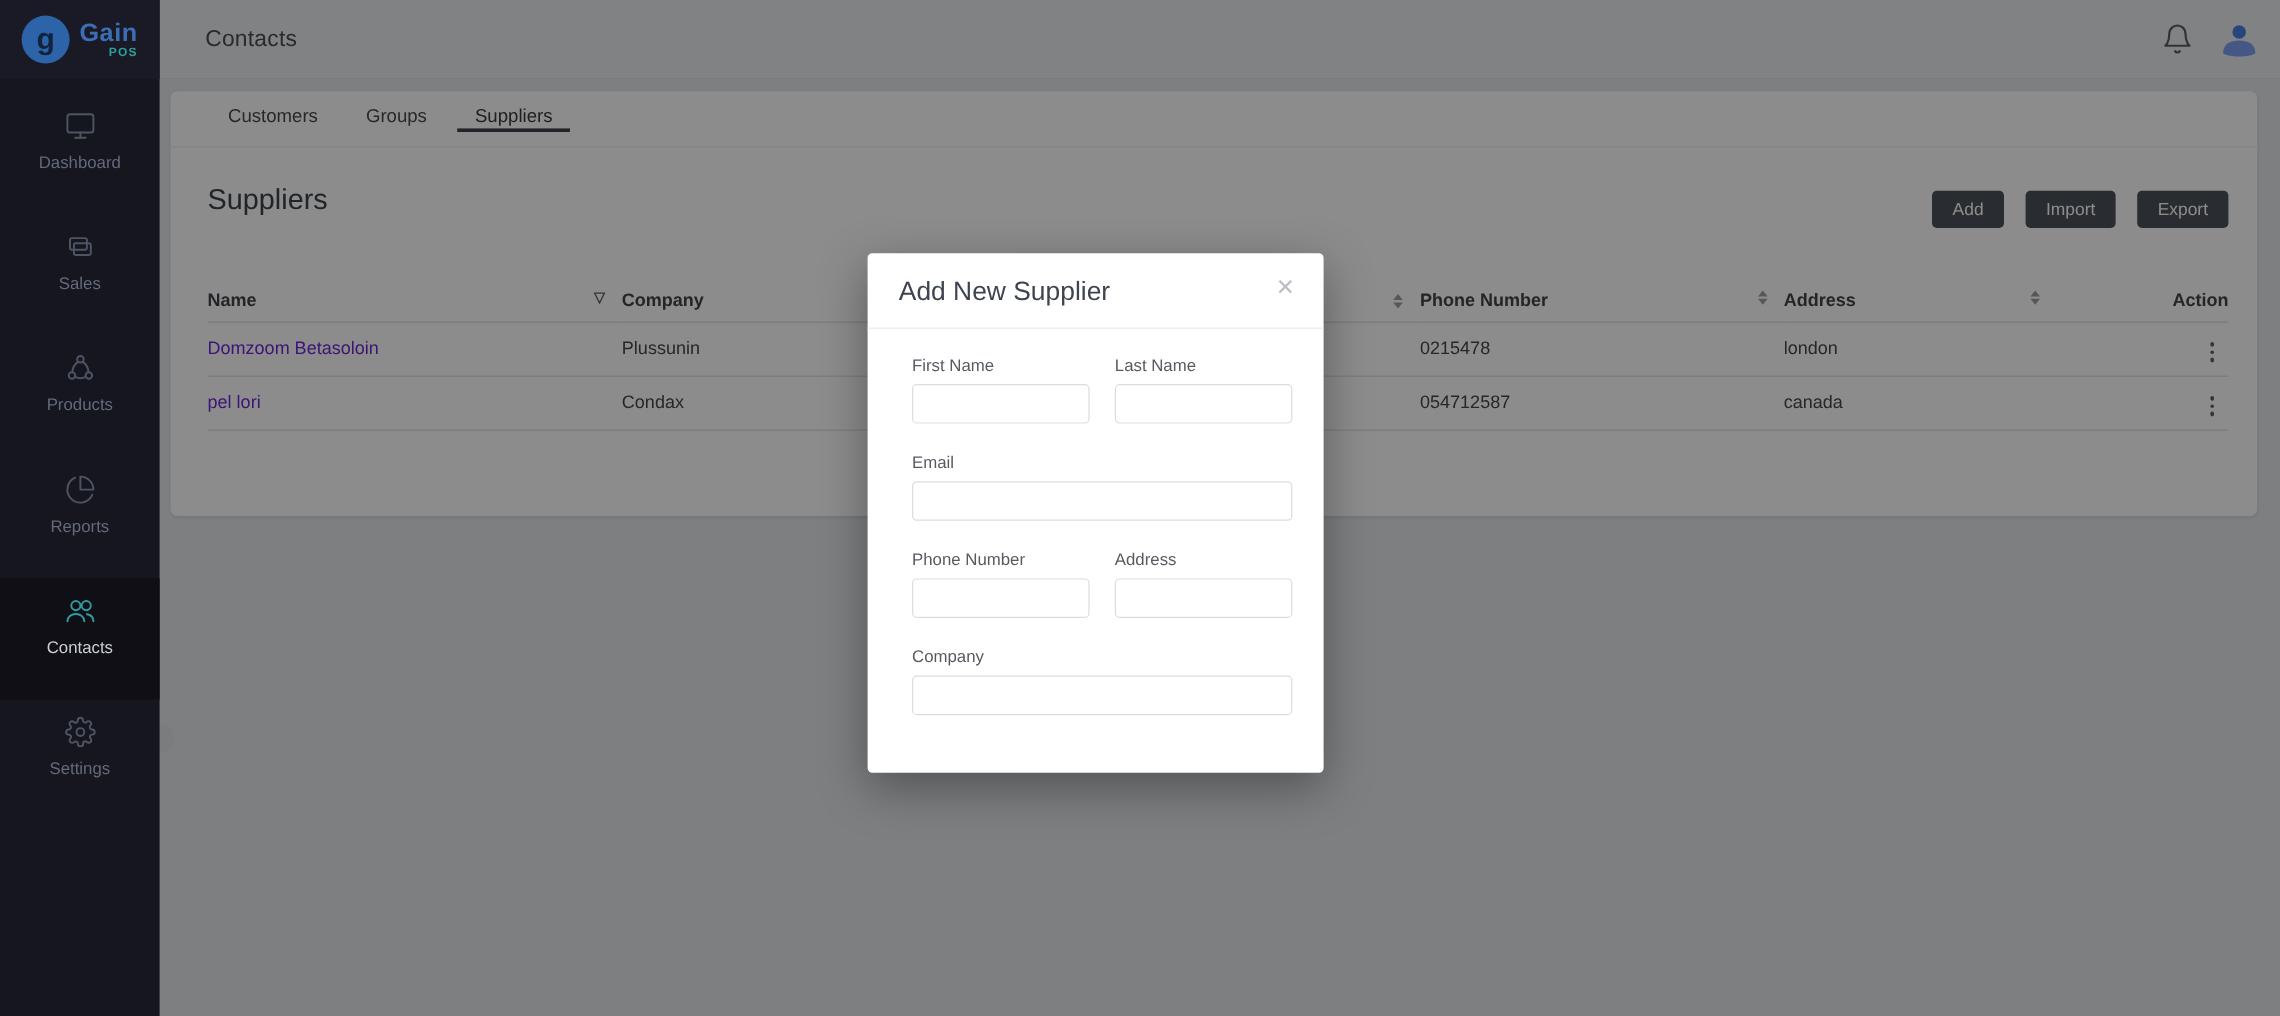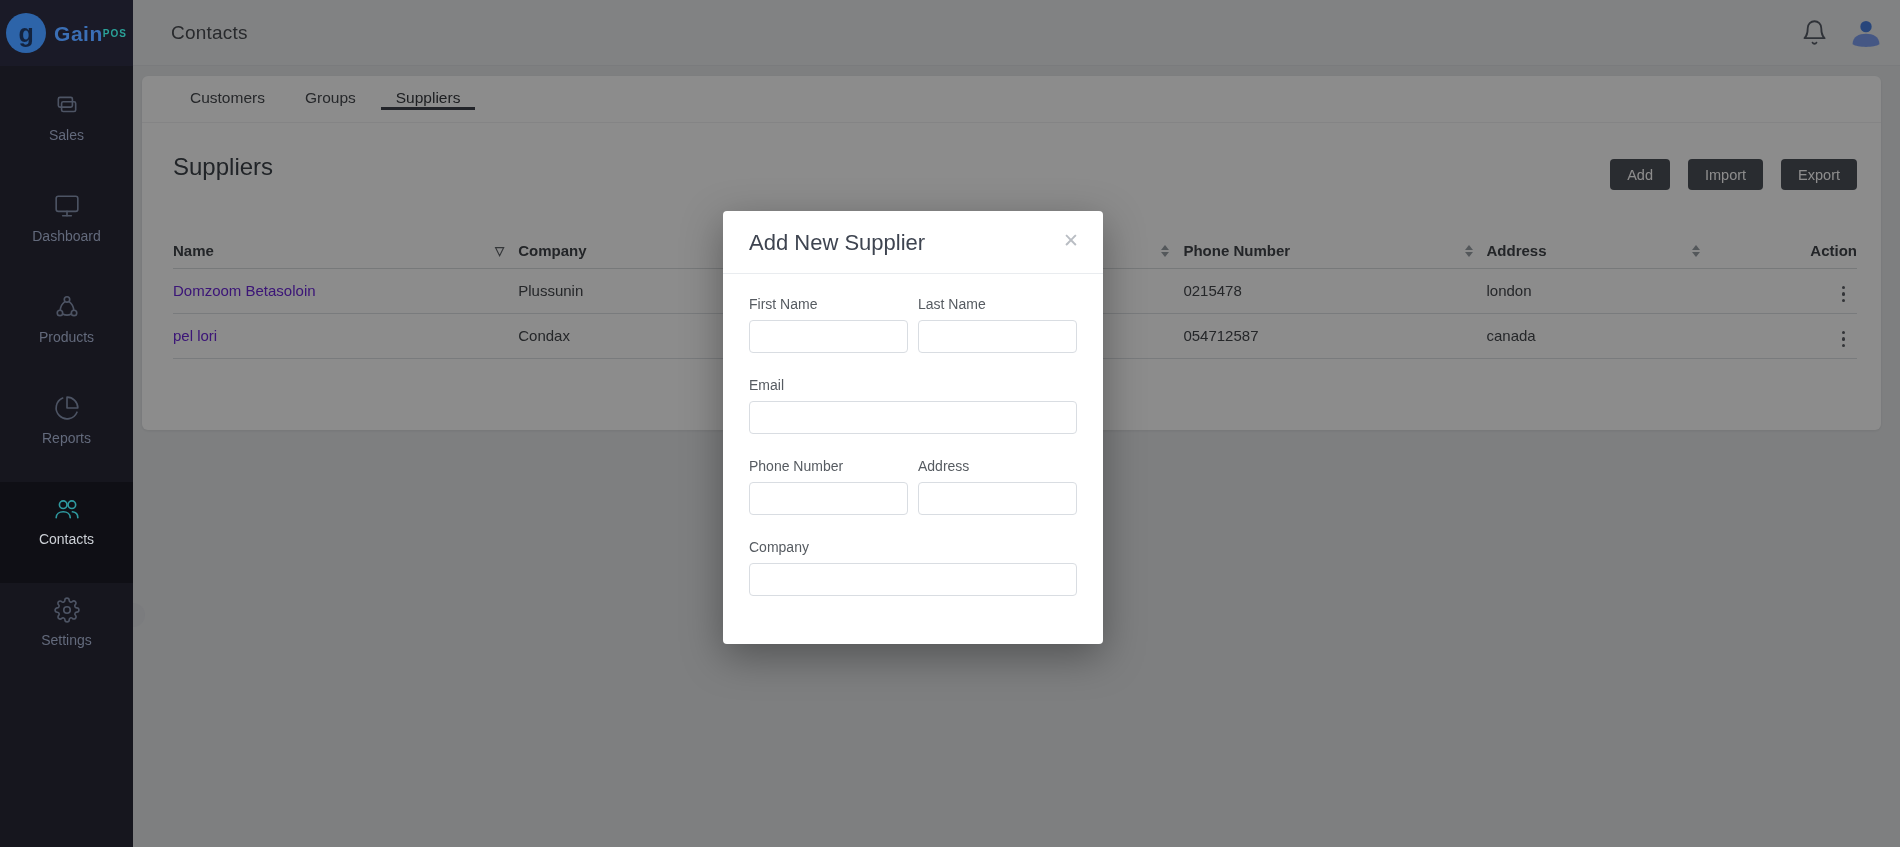--- a/index.html
+++ b/index.html
@@ -31,21 +31,21 @@
                   margin-bottom:44px; }
   .page-title { font-size:24px; font-weight:500; color:#3d4349; }
   .head-actions { display:flex; gap:18px;margin-top:16px; }
   .btn-dark { background:#4c5058; color:#ffffff; border:none; border-radius:4px;
               height:31px; padding:0 17px; font-size:14.5px; font-family:inherit; cursor:pointer; }
 
   table.suppliers { width:100%; border-collapse:collapse; table-layout:fixed; }
   th, td { text-align:left; font-size:15px; vertical-align:middle; }
   thead th { font-weight:700; color:#404449; height:34px; border-bottom:1px solid #d9dcdf; }
   tbody td { height:45px; border-bottom:1px solid #dde0e3; color:#44474c; }
-  .th-inner { display:flex; align-items:center; justify-content:space-between; padding-right:14px; }
+  .th-inner { display:flex; align-items:flex-start; justify-content:space-between; padding-right:14px; }
   .th-action { text-align:right; }
   .sort-tri { font-size:12px; color:#606469; line-height:1; cursor:pointer; }
   .sort-both { display:inline-flex; flex-direction:column; gap:2px; cursor:pointer; }
   .sort-both i { display:block; width:0; height:0; border-left:4px solid transparent;
                  border-right:4px solid transparent; }
   .sort-both .up   { border-bottom:5px solid #9aa0a7; }
   .sort-both .down { border-top:5px solid #9aa0a7; }
   a.name-link { color:#6d28d9; text-decoration:none; cursor:pointer; }
   .td-action { text-align:right; padding-right:6px; }
   .kebab { display:inline-flex; flex-direction:column; gap:3px; padding:4px 6px; cursor:pointer; }
@@ -55,21 +55,21 @@
   .backdrop { position:absolute; inset:0; background:rgba(0,0,0,0.45); z-index:40; }
 
   
   .sidebar { position:absolute; left:0; top:0; width:133px; height:847px;
              background:#16161e; z-index:50; }
   .logo { height:66px; background:#1a1a27; display:flex; align-items:center;
           justify-content:center; gap:8px; }
   .logo-mark { width:40px; height:40px; border-radius:50%; background:#2d64a9;
                display:flex; align-items:center; justify-content:center;
                color:#13233f; font-weight:800; font-size:25px; line-height:1; }
-  .logo-text { display:flex; flex-direction:row; align-items:center; }
+  .logo-text { display:flex; flex-direction:column; align-items:flex-end; }
   .logo-name { color:#3b6fb5; font-size:21px; font-weight:600; line-height:1; letter-spacing:.5px; }
   .logo-sub  { color:#2aa198; font-size:10px; font-weight:700; letter-spacing:1px; margin-top:1px; }
   .nav { padding-top:12px; }
   .nav-item { height:101px; display:flex; flex-direction:column; align-items:center;
               padding-top:14px; gap:9px; cursor:pointer; }
   .nav-item svg { width:26px; height:26px; color:#4d5464; }
   .nav-item span { font-size:14px; color:#636a7c; }
   .nav-item.active { background:#0f0f15; }
   .nav-item.active svg { color:#2f9aa0; }
   .nav-item.active span { color:#ccd0d6; }
@@ -78,21 +78,21 @@
 
   
   .modal { position:absolute; left:723px; top:211px; width:380px; background:#ffffff;
            border-radius:4px; z-index:60; box-shadow:0 12px 40px rgba(0,0,0,.35); }
   .modal-header { position:relative; padding:19px 26px 17px; border-bottom:1px solid #e9ecef; }
   .modal-title { font-size:22px; font-weight:500; color:#3e4450; }
   .modal-close { position:absolute; right:24px; top:20px; font-size:19px; color:#b9bdc3;
                  background:none; border:none; cursor:pointer; font-family:inherit; line-height:1; }
   .modal-body { padding:22px 26px 24px; }
   .field-row { display:flex; gap:10px; }
-  .field { flex:1; margin-bottom:24px; }
+  .field { flex:1; margin-bottom:24px;margin-left:11px; }
   .field label { display:block; font-size:14px; color:#565b61; margin-bottom:8px; }
   .field input { width:100%; height:33px; border:1px solid #d9dde2; border-radius:4px;
                  padding:0 10px; font-size:14px; font-family:inherit; color:#3e4450; outline:none; }
   .modal-actions { display:flex; gap:16px; margin-top:0; }
   .btn-save { background:#4a4f58; color:#fff; border:none; border-radius:4px; height:31px;
               padding:0 17px; font-size:15px; font-family:inherit; cursor:pointer; }
   .btn-cancel { background:#a5a5a5; color:#fff; border:none; border-radius:4px; height:31px;
                 padding:0 17px; font-size:15px; font-family:inherit; cursor:pointer; }
 </style>
 </head>
@@ -230,32 +230,32 @@
     <div class="logo">
       <div class="logo-mark">g</div>
       <div class="logo-text">
         <span class="logo-name">Gain</span>
         <span class="logo-sub">POS</span>
       </div>
     </div>
     <nav class="nav">
       <div class="nav-item">
         <svg viewBox="0 0 24 24" fill="none" stroke="currentColor" stroke-width="1.5" stroke-linecap="round" stroke-linejoin="round">
-            <rect x="4" y="5" width="13" height="9" rx="1.5"></rect>
-            <rect x="7" y="9" width="13" height="9" rx="1.5"></rect>
-          </svg>
-        <span>Sales</span>
-      </div>
-      <div class="nav-item">
-        <svg viewBox="0 0 24 24" fill="none" stroke="currentColor" stroke-width="1.5" stroke-linecap="round" stroke-linejoin="round">
             <rect x="2" y="3" width="20" height="14" rx="2"></rect>
             <line x1="8" y1="21" x2="16" y2="21"></line>
             <line x1="12" y1="17" x2="12" y2="21"></line>
           </svg>
         <span>Dashboard</span>
+      </div>
+      <div class="nav-item">
+        <svg viewBox="0 0 24 24" fill="none" stroke="currentColor" stroke-width="1.5" stroke-linecap="round" stroke-linejoin="round">
+            <rect x="4" y="5" width="13" height="9" rx="1.5"></rect>
+            <rect x="7" y="9" width="13" height="9" rx="1.5"></rect>
+          </svg>
+        <span>Sales</span>
       </div>
       <div class="nav-item">
         <svg viewBox="0 0 24 24" fill="none" stroke="currentColor" stroke-width="1.5" stroke-linecap="round" stroke-linejoin="round">
             <circle cx="12" cy="5" r="2.5"></circle>
             <circle cx="5.5" cy="17.5" r="2.5"></circle>
             <circle cx="18.5" cy="17.5" r="2.5"></circle>
             <path d="M10 7 Q6 10 5.8 15"></path>
             <path d="M14 7 Q18 10 18.2 15"></path>
             <path d="M8 18.5 Q12 20.5 16 18.5"></path>
           </svg>

